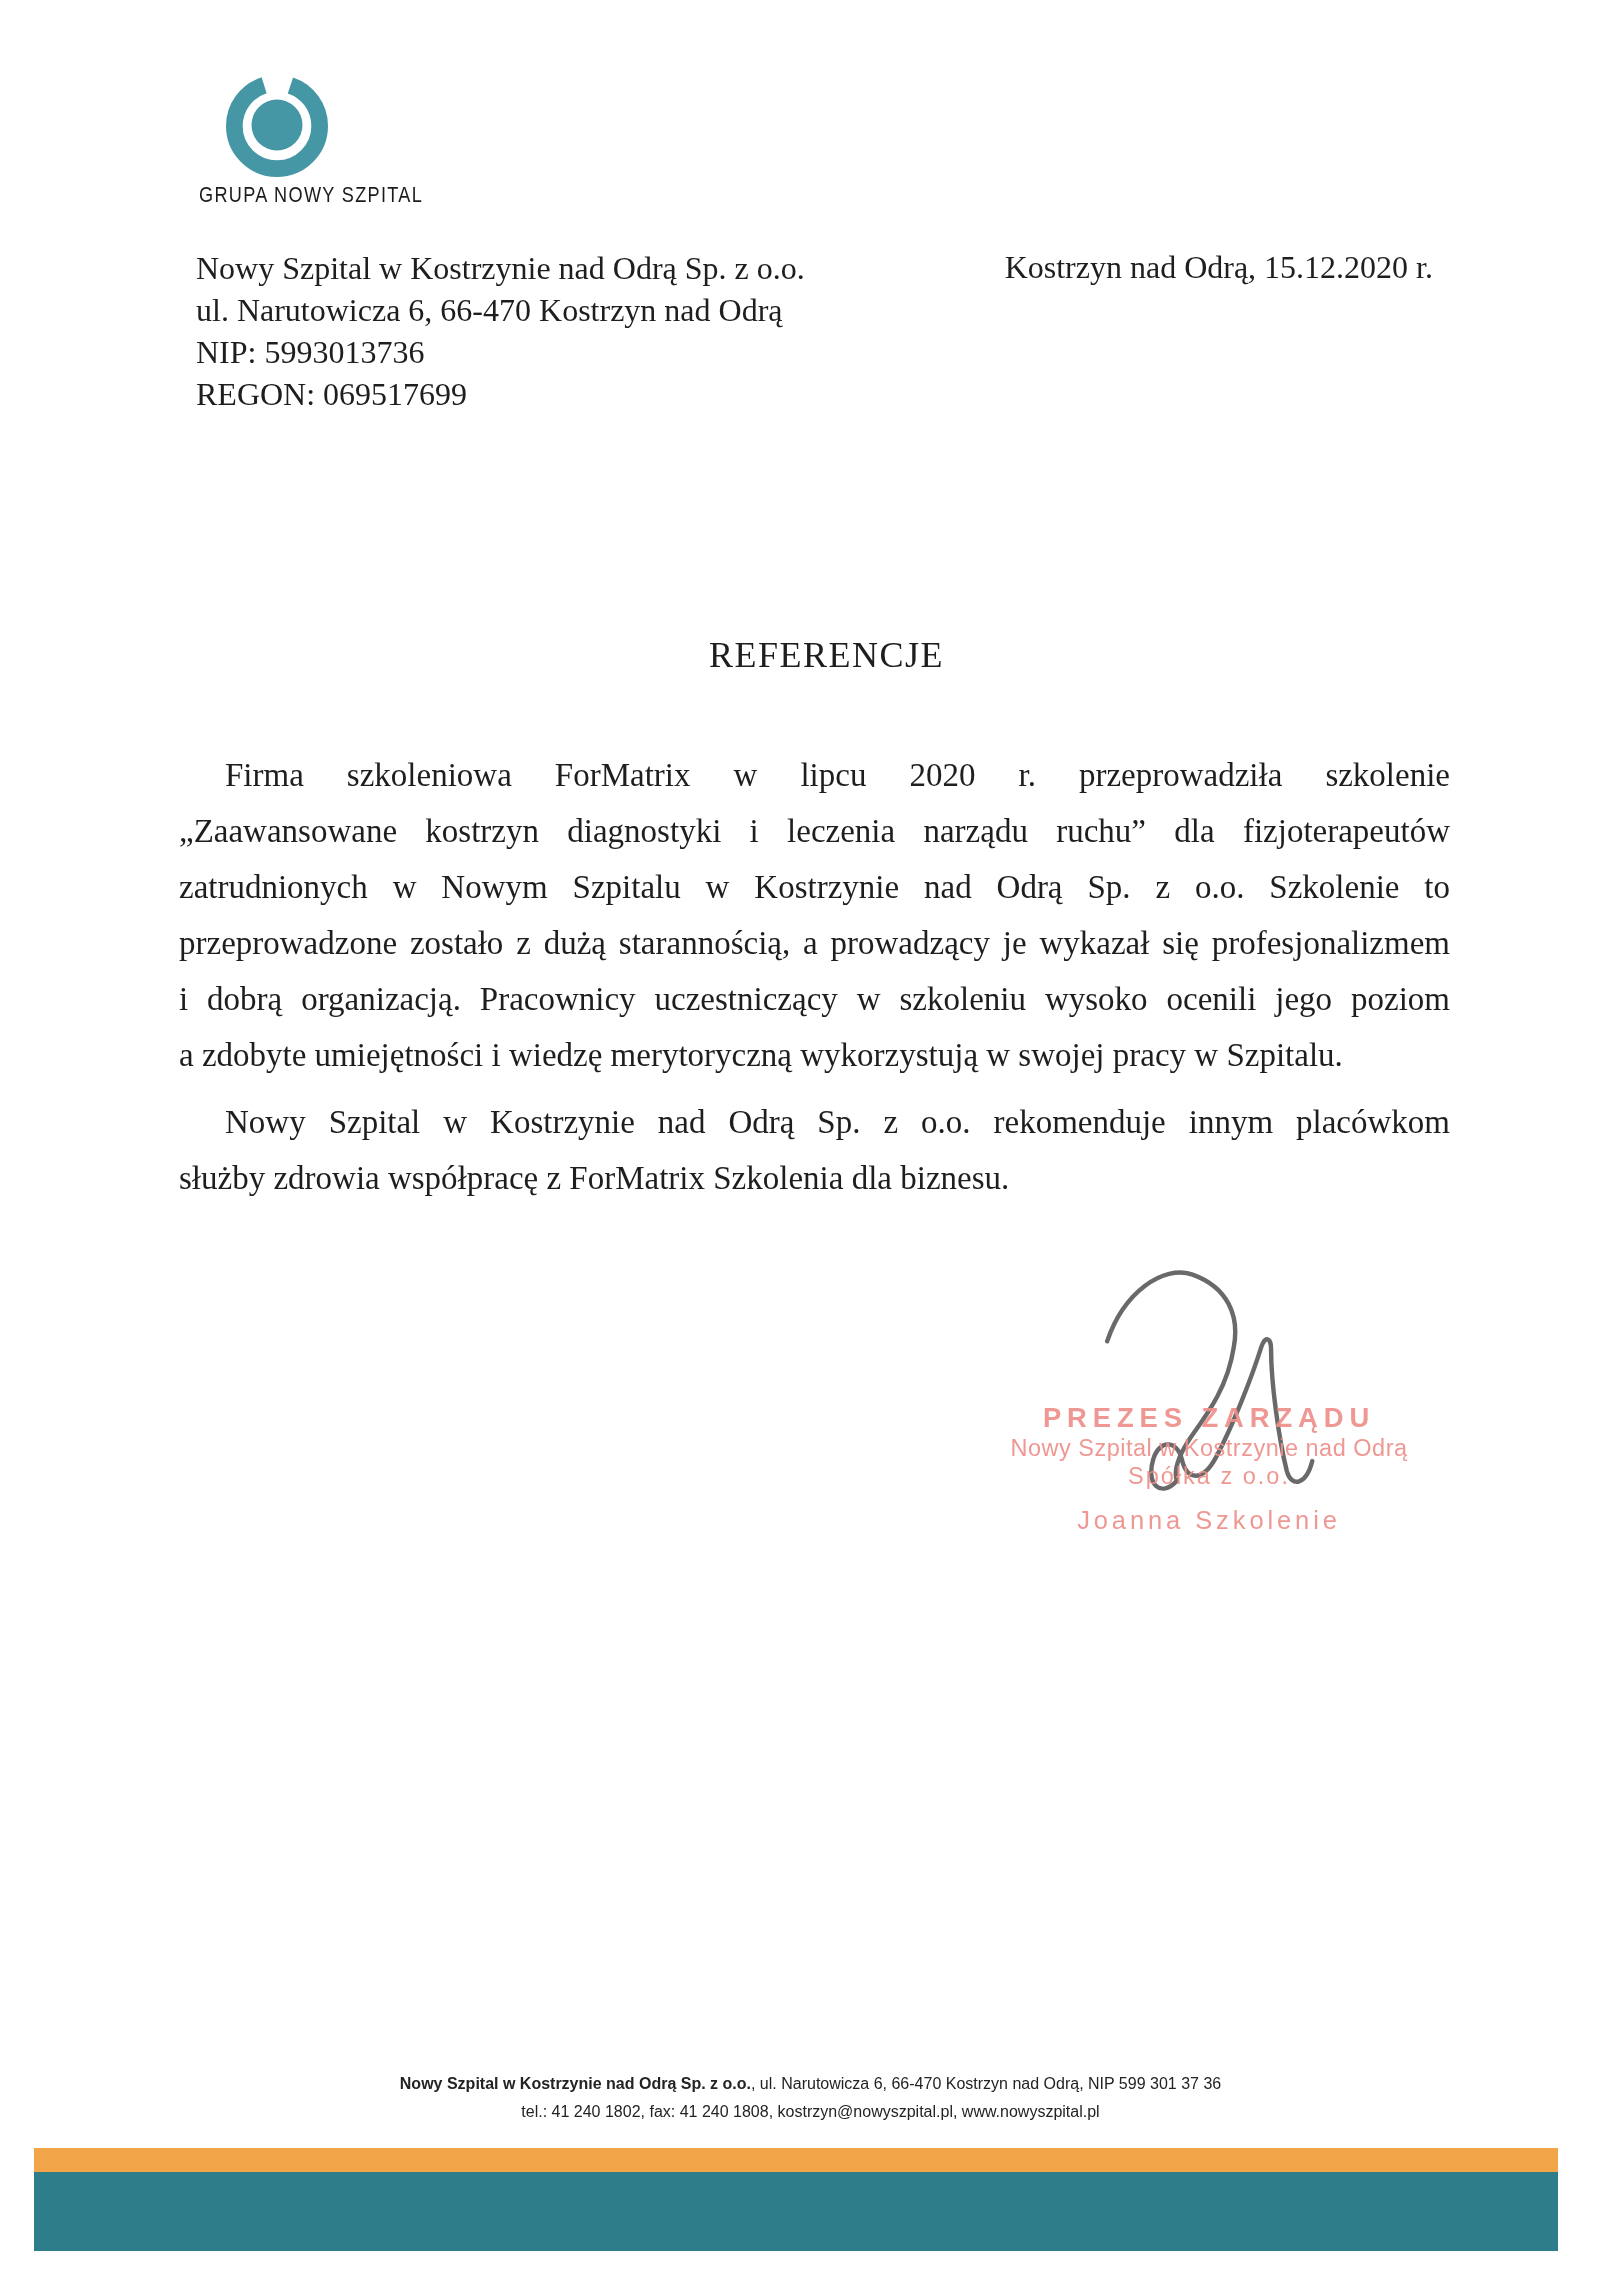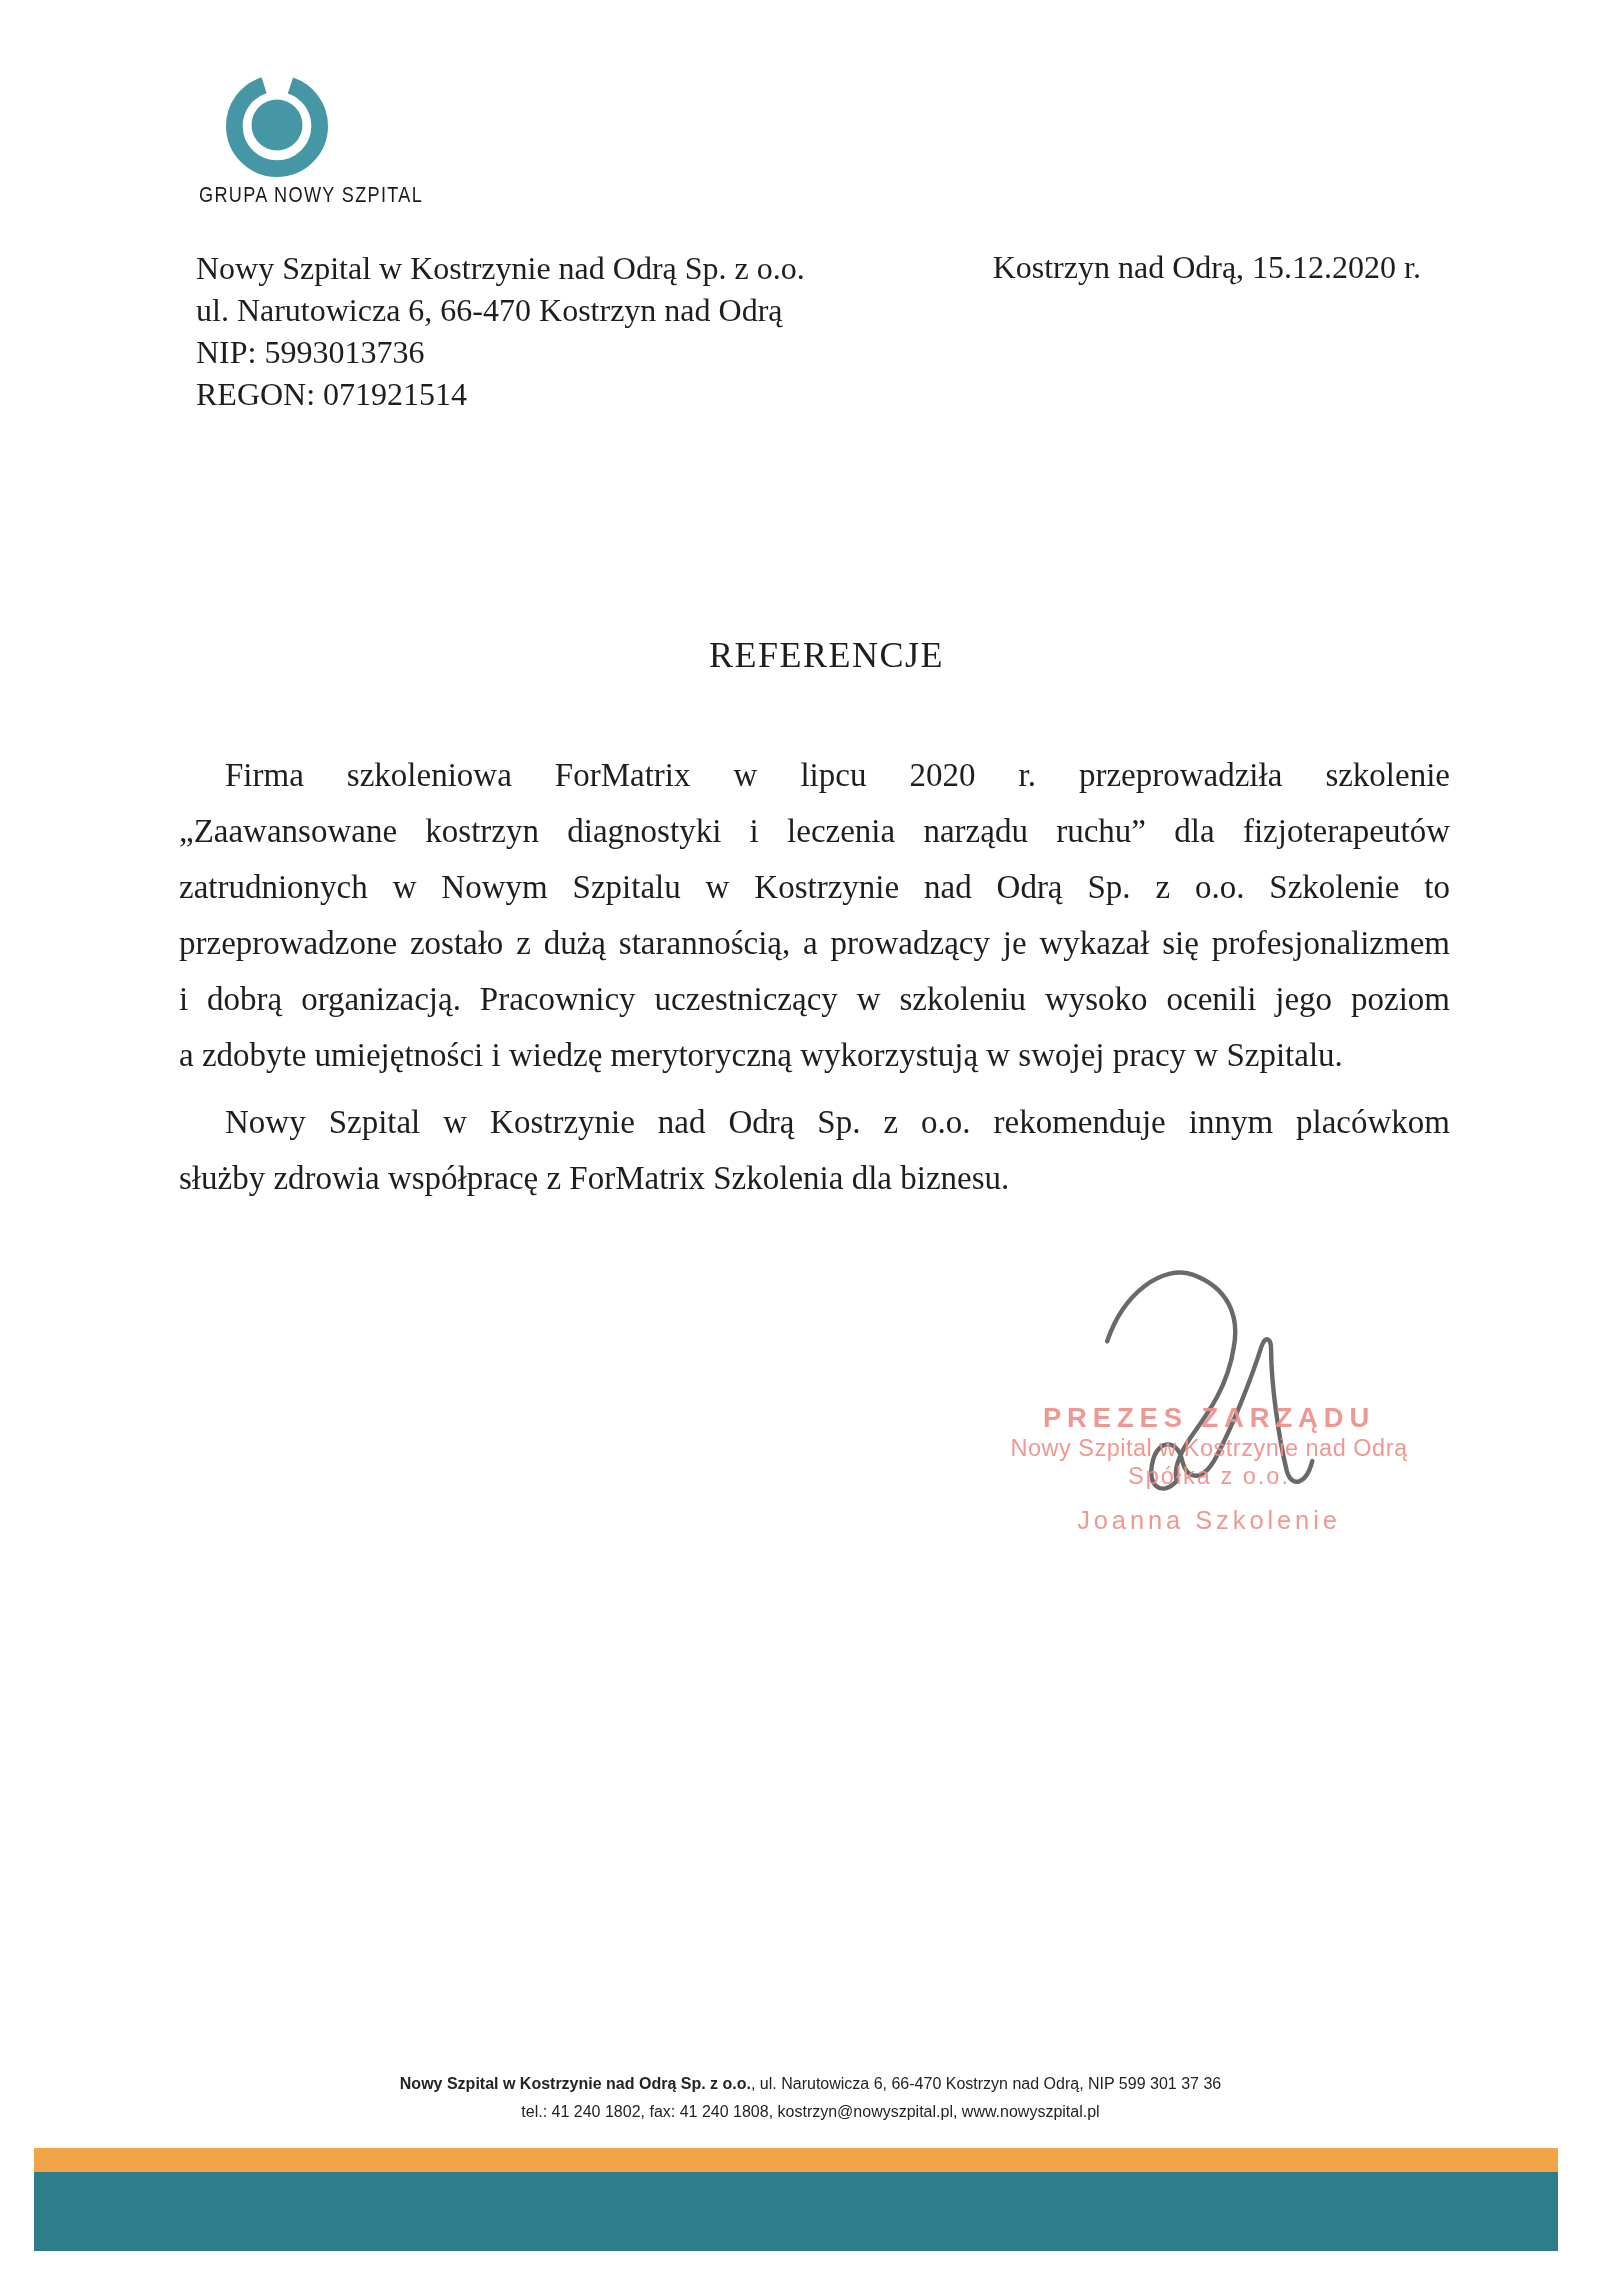--- a/index.html
+++ b/index.html
@@ -11,21 +11,21 @@
   
   .logo{position:absolute;left:199px;top:69px;width:216px;}
   .logo-svg{display:block;margin-left:27.4px;}
   .logo-word{
     margin-top:2px;font-family:"Liberation Sans",sans-serif;font-size:20.6px;
     letter-spacing:1.5px;white-space:nowrap;color:#1b1b1b;
     transform:scaleX(.88) scaleY(1.08);transform-origin:left top;
   }
   
   .sender{position:absolute;left:196px;top:247px;font-size:32px;line-height:42px;}
-  .dateline{position:absolute;right:200px;top:249px;font-size:32px;}
+  .dateline{position:absolute;right:188px;top:249px;font-size:32px;}
   
   .title{
     position:absolute;left:0;top:618px;width:100%;margin:16px;text-align:center;
     font-size:36px;font-weight:400;letter-spacing:1.5px;
   }
   
   .body-text{position:absolute;left:179px;top:747px;width:1271px;font-size:33px;line-height:56px;}
   .body-text .para + .para{margin-top:10.8px;}
   .body-text .line{text-align:justify;text-align-last:justify;}
   .body-text .line.first{text-indent:46px;}
@@ -65,21 +65,21 @@
 
   <div class="sender">
 
       <div class="sender-line">Nowy Szpital w Kostrzynie nad Odrą Sp. z o.o.</div>
 
       <div class="sender-line">ul. Narutowicza 6, 66-470 Kostrzyn nad Odrą</div>
 
 
       <div class="sender-line">NIP: 5993013736</div>
 
-      <div class="sender-line">REGON: 071921514</div>
+      <div class="sender-line">REGON: 069517699</div>
     </div>
 
   <div class="dateline">Kostrzyn nad Odrą, 15.12.2020 r.</div>
 
   <h1 class="title">REFERENCJE</h1>
 
   <div class="body-text" id="letter-body">
       <div class="para">
         <div class="line first">Firma szkoleniowa ForMatrix w lipcu 2020 r. przeprowadziła szkolenie</div>
         <div class="line">„Zaawansowane kostrzyn diagnostyki i leczenia narządu ruchu” dla fizjoterapeutów</div>

